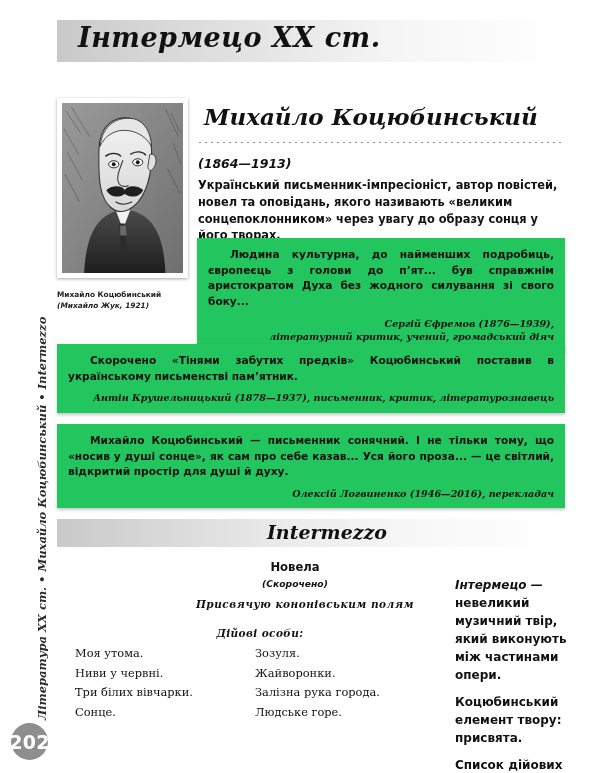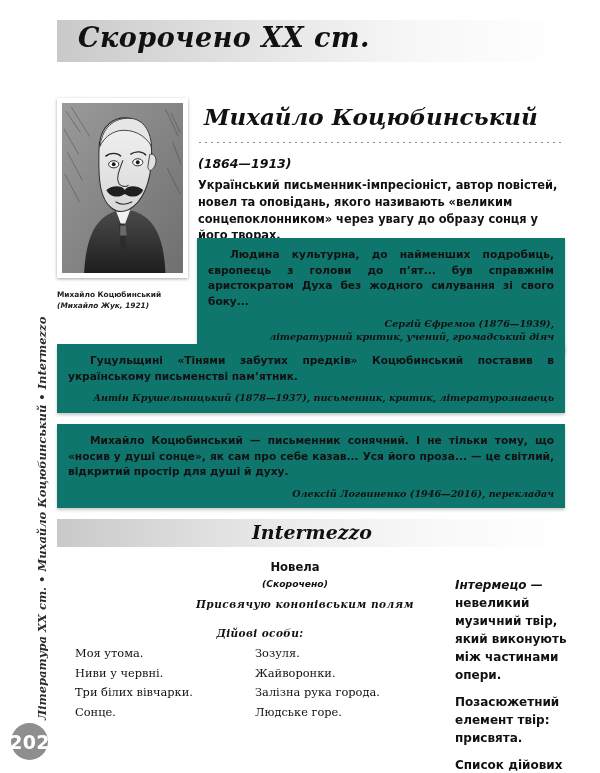--- a/index.html
+++ b/index.html
@@ -148,21 +148,21 @@
     width: 365px;
     font-size: 11.4px;
     line-height: 1.47;
     font-weight: bold;
     color: #111;
   }
 
   
   .quote-box {
     position: absolute;
-    background: #0f766e;
+    background: #22c55e;
     box-shadow: 0 2px 3px rgba(0,0,0,0.22);
     box-sizing: border-box;
     padding: 9px 11px 8px 11px;
   }
   .quote-text {
     font-size: 10.6px;
     line-height: 1.48;
     font-weight: bold;
     color: #111;
     text-align: justify;
@@ -188,21 +188,21 @@
   .work-band {
     position: absolute;
     left: 57px;
     top: 519px;
     width: 508px;
     height: 28px;
     background: linear-gradient(to right, #c9c9c9 0%, #d8d8d8 20%, #ebebeb 45%, #f8f8f8 72%, #ffffff 100%);
   }
   .work-title {
     position: absolute;
-    left: 58px;
+    left: 73px;
     top: 521px;
     width: 508px;
     text-align: center;
     font-family: "DejaVu Serif", serif;
     font-style: italic;
     font-weight: bold;
     font-size: 19px;
     color: #111;
   }
 
@@ -289,21 +289,21 @@
     font-style: italic;
   }
   .side-note .lead {
     font-weight: bold;
   }
 </style>
 </head>
 <body>
 
 <div class="header-band"></div>
-<div class="header-title">Скорочено XX ст.</div>
+<div class="header-title">Інтермецо XX ст.</div>
 
 <div class="vert-strip">
   <div class="vert-text">Література XX ст.  •  Михайло Коцюбинський  •  Intermezzo</div>
 </div>
 
 <div class="page-badge">202</div>
 
 <div class="portrait-wrap">
   <svg class="portrait-img" viewBox="0 0 131 172" preserveAspectRatio="none">
     <defs>
@@ -355,21 +355,21 @@
 
 <div class="quote-box" id="quote-1">
   <div class="quote-text">Людина культурна, до найменших подробиць, європеєць з голови до п’ят... був справжнім аристократом Духа без жодного силування зі свого боку...</div>
   <div class="quote-attrib">
     <span class="who">Сергій Єфремов (1876—1939),</span><br>
     <span>літературний критик, учений, громадський діяч</span>
   </div>
 </div>
 
 <div class="quote-box" id="quote-2">
-  <div class="quote-text">Гуцульщині «Тінями забутих предків» Коцюбинський поставив в українському письменстві пам’ятник.</div>
+  <div class="quote-text">Скорочено «Тінями забутих предків» Коцюбинський поставив в українському письменстві пам’ятник.</div>
   <div class="quote-attrib">
     <span class="who">Антін Крушельницький (1878—1937),</span>
     <span>письменник, критик, літературознавець</span>
   </div>
 </div>
 
 <div class="quote-box" id="quote-3">
   <div class="quote-text">Михайло Коцюбинський — письменник сонячний. І не тільки тому, що «носив у душі сонце», як сам про себе казав... Уся його проза... — це світлий, відкритий простір для душі й духу.</div>
   <div class="quote-attrib">
     <span class="who">Олексій Логвиненко (1946—2016),</span>
@@ -402,18 +402,18 @@
       <li>Людське горе.</li>
     </ul>
   </div>
 </div>
 
 <div class="side-notes">
   <div class="side-note">
     <span class="term">Інтермецо —</span><span> невеликий музичний твір, який виконують між частинами опери.</span>
   </div>
   <div class="side-note">
-    <span class="lead">Позасюжетний елемент твір:</span><span> присвята.</span>
+    <span class="lead">Коцюбинський елемент твору:</span><span> присвята.</span>
   </div>
   <div class="side-note">
     <span>Список дійових осіб новели подано за прикладом драматичного твору.</span>
   </div>
 </div>
 
 </body></html>

